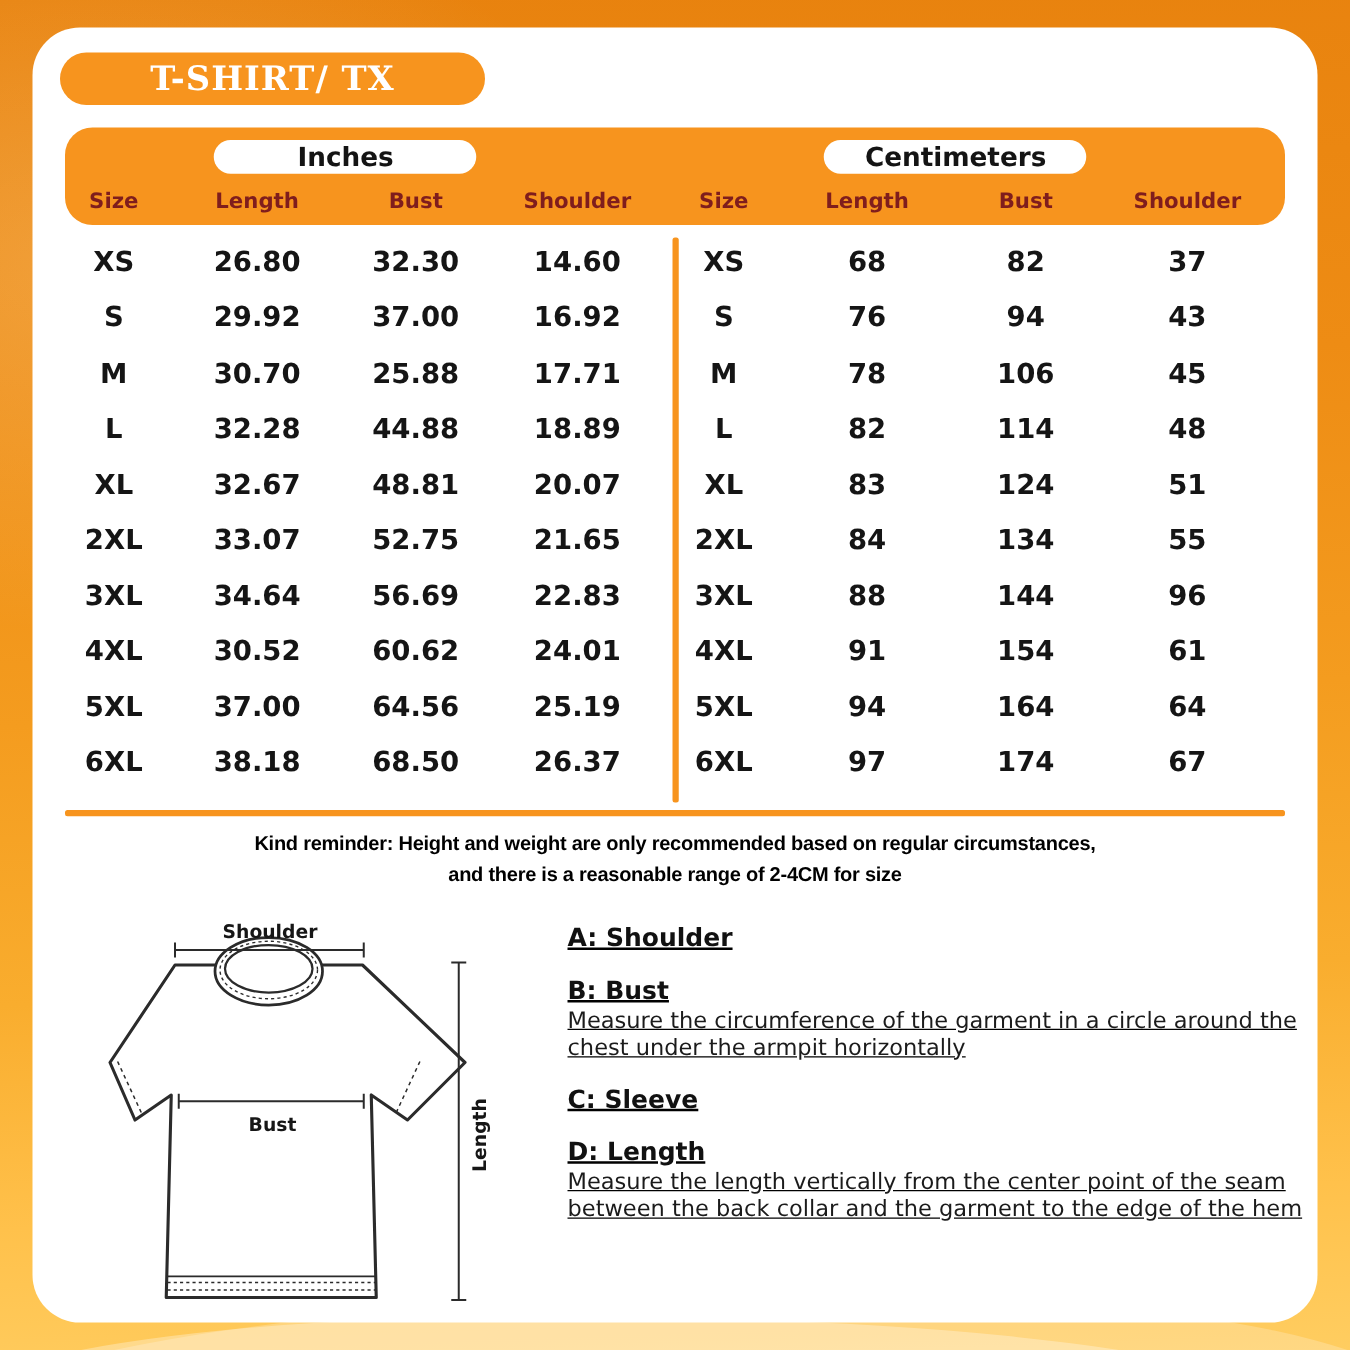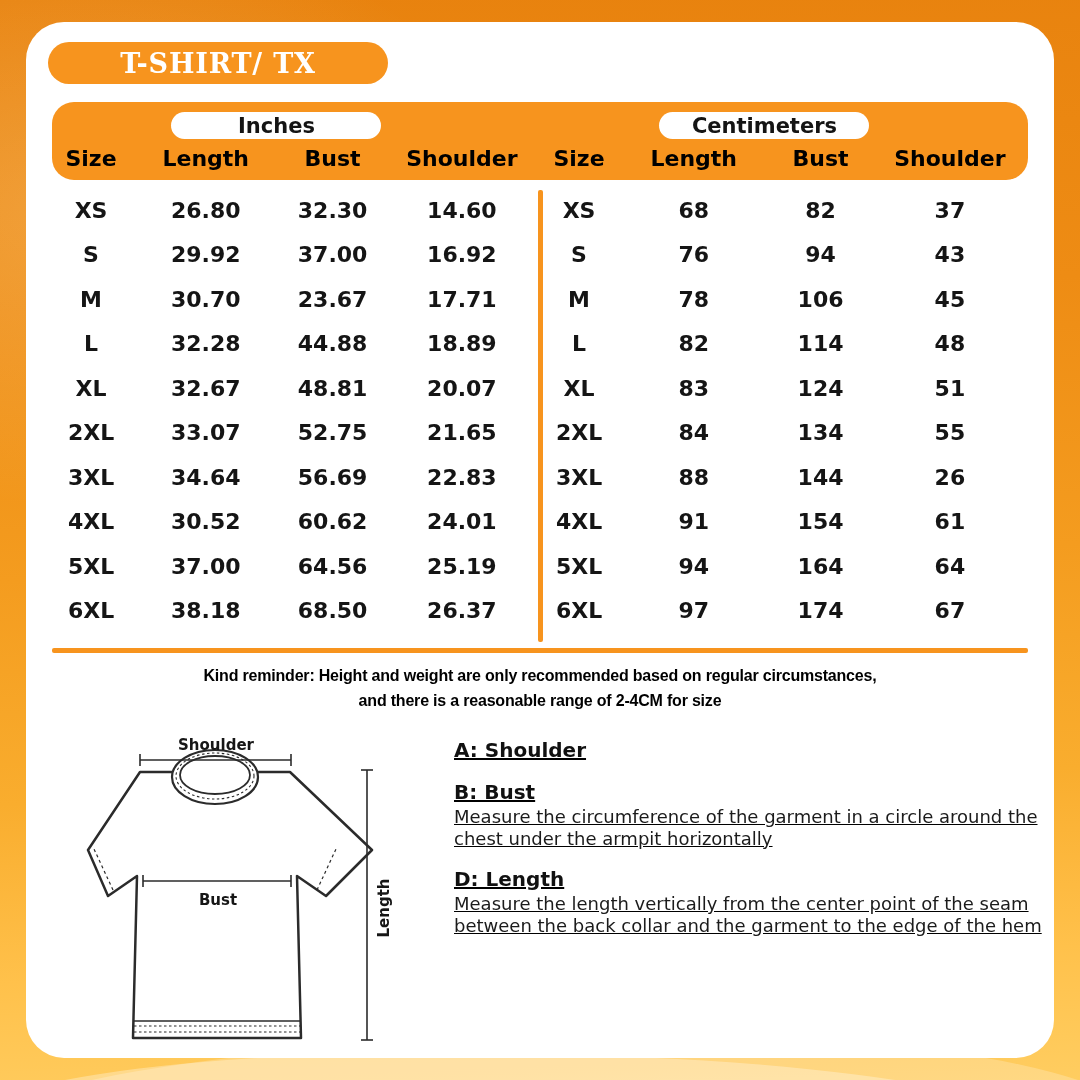--- a/index.html
+++ b/index.html
@@ -21,21 +21,21 @@
         letter-spacing:0.8px;}
   
   .thead{position:absolute;left:26px;top:80px;width:976px;height:78px;background:#f7941e;
         border-radius:22px;display:flex;}
   .hhalf{position:relative;width:488px;height:100%;}
   .unit-pill{position:absolute;top:10px;left:calc(46% - 105px);width:210px;height:27px;
         background:#ffffff;border-radius:14px;display:flex;align-items:center;justify-content:center;
         font-weight:bold;font-size:21px;color:#141414;}
   .hcols{position:absolute;bottom:9px;left:0;width:100%;display:grid;
         grid-template-columns:16% 31% 21% 32%;}
-  .hcols span{text-align:center;font-weight:bold;font-size:22px;color:#000000;}
+  .hcols span{text-align:center;font-weight:bold;font-size:17px;color:#7f1d1d;}
   
   .tbody{position:absolute;left:26px;top:166px;width:976px;display:flex;}
   .bhalf{width:488px;}
   .trow{height:44.5px;display:grid;grid-template-columns:16% 31% 21% 32%;align-items:center;}
   .tcell{text-align:center;font-weight:bold;font-size:22px;color:#151515;}
   .vdivider{position:absolute;left:512px;top:168px;width:4.5px;height:452px;background:#f7941e;
         border-radius:2px;}
   .hr-orange{position:absolute;left:26px;top:626px;width:976px;height:4.5px;background:#f7941e;
         border-radius:2px;}
   
@@ -94,21 +94,21 @@
           </div>
           <div class="trow">
             <span class="tcell">S</span>
             <span class="tcell">29.92</span>
             <span class="tcell">37.00</span>
             <span class="tcell">16.92</span>
           </div>
           <div class="trow">
             <span class="tcell">M</span>
             <span class="tcell">30.70</span>
-            <span class="tcell">23.67</span>
+            <span class="tcell">25.88</span>
             <span class="tcell">17.71</span>
           </div>
           <div class="trow">
             <span class="tcell">L</span>
             <span class="tcell">32.28</span>
             <span class="tcell">44.88</span>
             <span class="tcell">18.89</span>
           </div>
           <div class="trow">
             <span class="tcell">XL</span>
@@ -181,21 +181,21 @@
           <div class="trow">
             <span class="tcell">2XL</span>
             <span class="tcell">84</span>
             <span class="tcell">134</span>
             <span class="tcell">55</span>
           </div>
           <div class="trow">
             <span class="tcell">3XL</span>
             <span class="tcell">88</span>
             <span class="tcell">144</span>
-            <span class="tcell">26</span>
+            <span class="tcell">96</span>
           </div>
           <div class="trow">
             <span class="tcell">4XL</span>
             <span class="tcell">91</span>
             <span class="tcell">154</span>
             <span class="tcell">61</span>
           </div>
           <div class="trow">
             <span class="tcell">5XL</span>
             <span class="tcell">94</span>
@@ -253,20 +253,21 @@
 
     <div class="guide">
       <div class="gitem">
         <p class="ghead">A: Shoulder</p>
       </div>
       <div class="gitem">
         <p class="ghead">B: Bust</p>
         <p class="gbody">Measure the circumference of the garment in a circle around the chest under the armpit horizontally</p>
       </div>
       <div class="gitem">
+        <p class="ghead">C: Sleeve</p>
       </div>
       <div class="gitem">
         <p class="ghead">D: Length</p>
         <p class="gbody">Measure the length vertically from the center point of the seam between the back collar and the garment to the edge of the hem</p>
       </div>
     </div>
 
   </div>
 </div>
 

